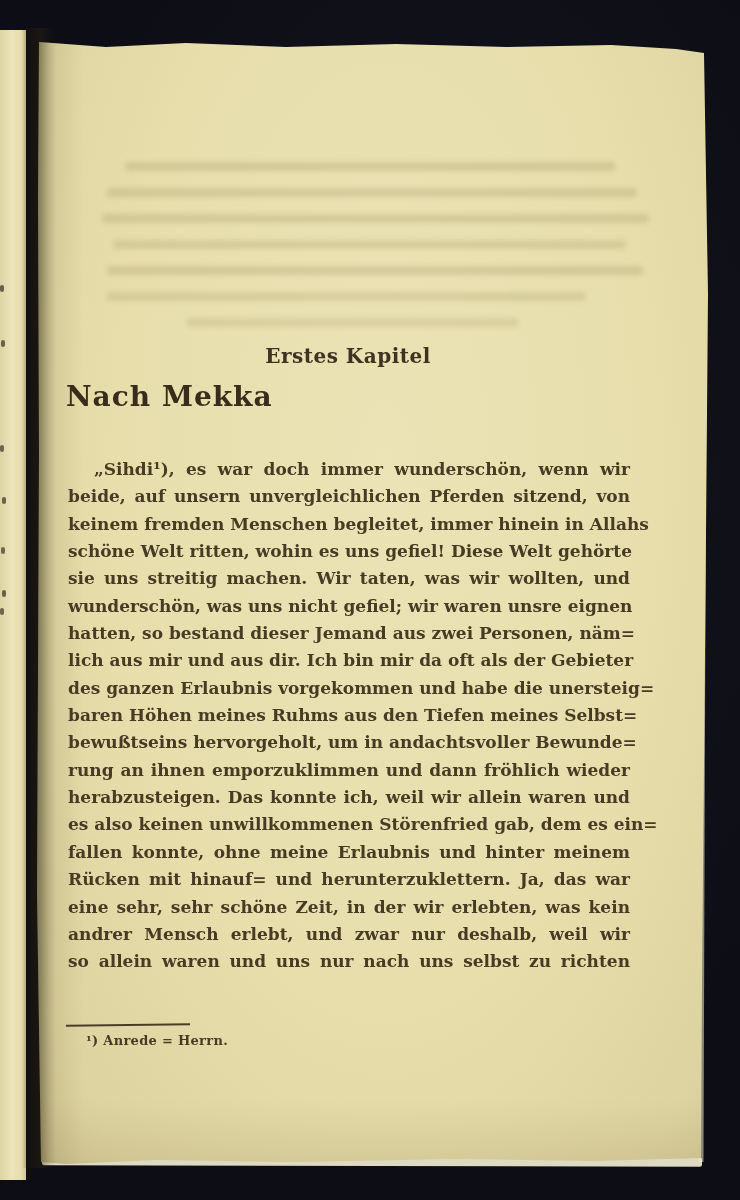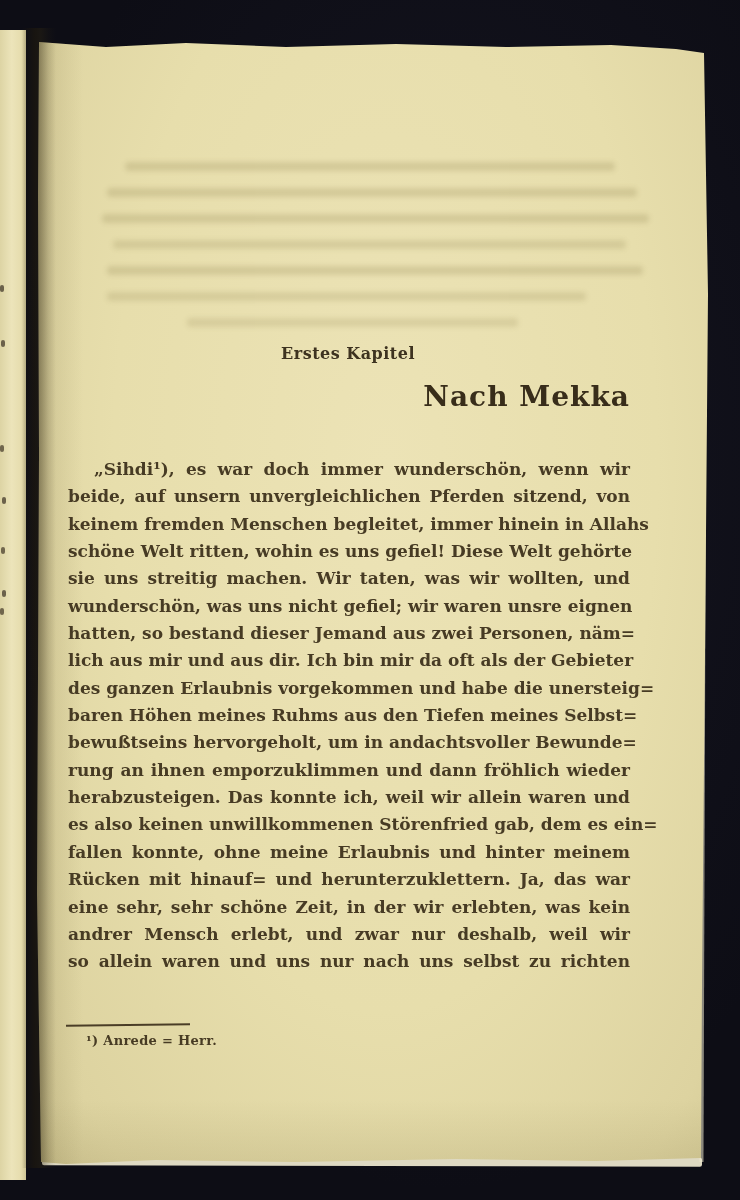--- a/index.html
+++ b/index.html
@@ -71,26 +71,26 @@
   .ghost i:nth-child(1){width:86%;margin-left:5%;}
   .ghost i:nth-child(2){width:93%;margin-left:2%;}
   .ghost i:nth-child(3){width:96%;margin-left:1%;}
   .ghost i:nth-child(4){width:90%;margin-left:3%;opacity:.28;}
   .ghost i:nth-child(5){width:94%;margin-left:2%;}
   .ghost i:nth-child(6){width:84%;margin-left:2%;opacity:.27;}
   .ghost i:nth-child(7){width:58%;margin-left:16%;opacity:.25;}
   
   .chapter-label{
     position:absolute;left:30px;top:310px;width:564px;margin:0;
-    text-align:center;font-size:16px;font-weight:bold;color:#3e3320;
+    text-align:center;font-size:20px;font-weight:bold;color:#3e3320;
     letter-spacing:.5px;
   }
   .chapter-title{
     position:absolute;left:30px;top:346px;width:564px;margin:0;
-    text-align:right;font-size:28px;font-weight:bold;color:#382d1a;
+    text-align:left;font-size:28px;font-weight:bold;color:#382d1a;
     letter-spacing:1px;
   }
   
   .body-text{
     position:absolute;left:32px;top:410px;width:562px;
     color:#473b24;font-size:17px;font-weight:bold;margin-top:12px;
   }
   .bl{
     height:27.35px;line-height:27.35px;white-space:nowrap;
     text-align:justify;text-align-last:justify;text-justify:inter-word;
@@ -150,17 +150,17 @@
       <div class="bl">herabzusteigen. Das konnte ich, weil wir allein waren und</div>
       <div class="bl">es also keinen unwillkommenen Störenfried gab, dem es ein=</div>
       <div class="bl">fallen konnte, ohne meine Erlaubnis und hinter meinem</div>
       <div class="bl">Rücken mit hinauf= und herunterzuklettern. Ja, das war</div>
       <div class="bl">eine sehr, sehr schöne Zeit, in der wir erlebten, was kein</div>
       <div class="bl">andrer Mensch erlebt, und zwar nur deshalb, weil wir</div>
       <div class="bl">so allein waren und uns nur nach uns selbst zu richten</div>
     </div>
 
     <div class="footnote-rule"></div>
-    <div class="footnote">¹) Anrede = Herr.</div>
+    <div class="footnote">¹) Anrede = Herrn.</div>
   </div>
 
   <div class="gutter"></div>
 </div>
 
 </body></html>

